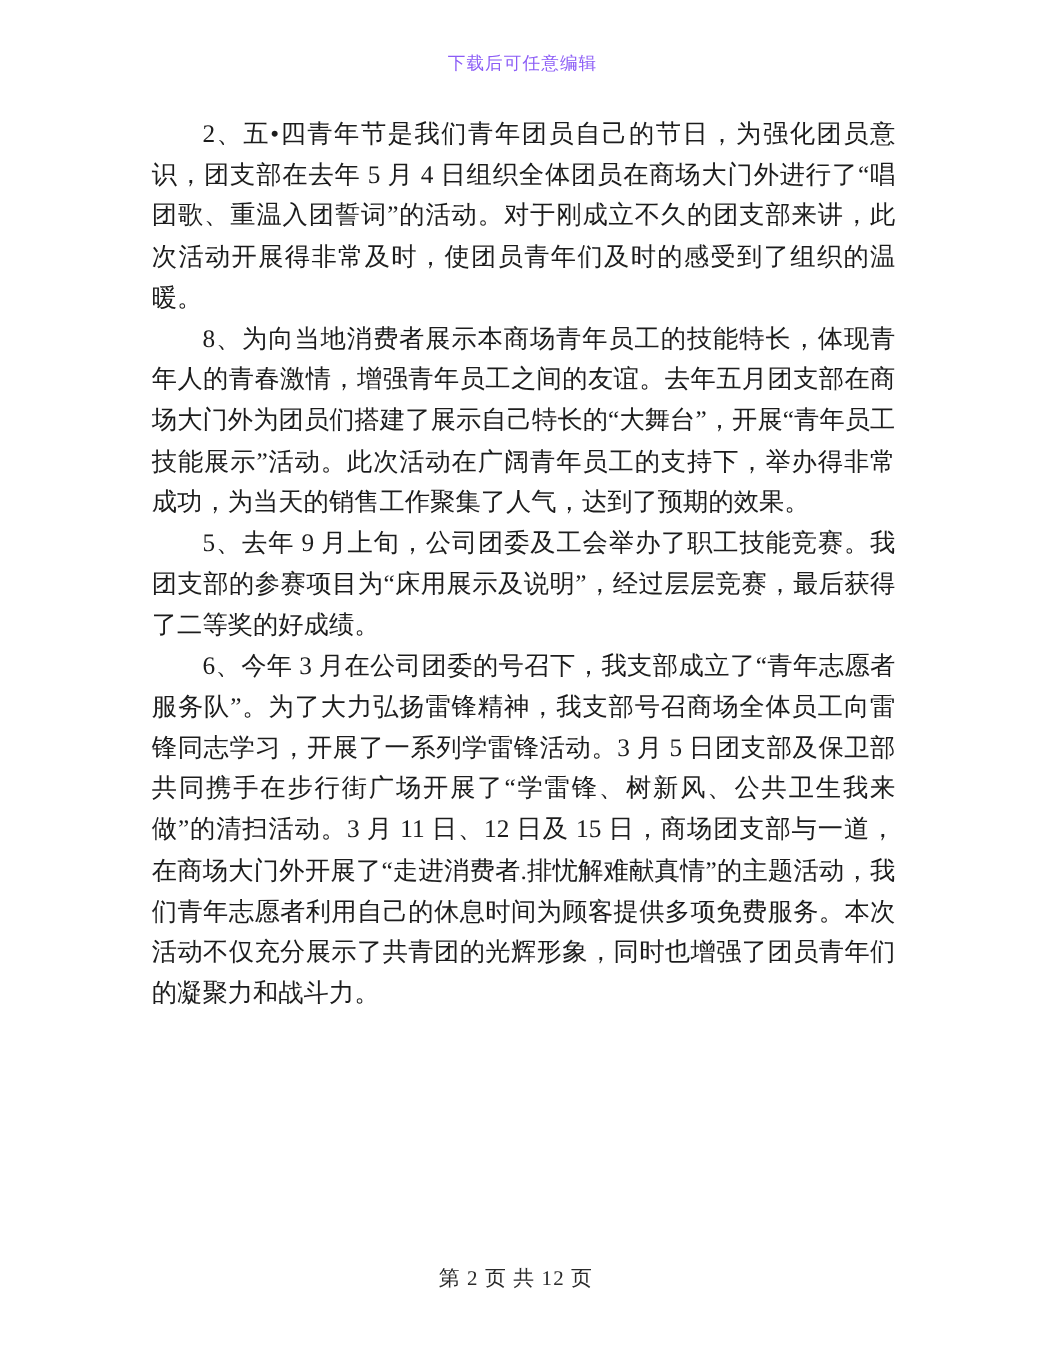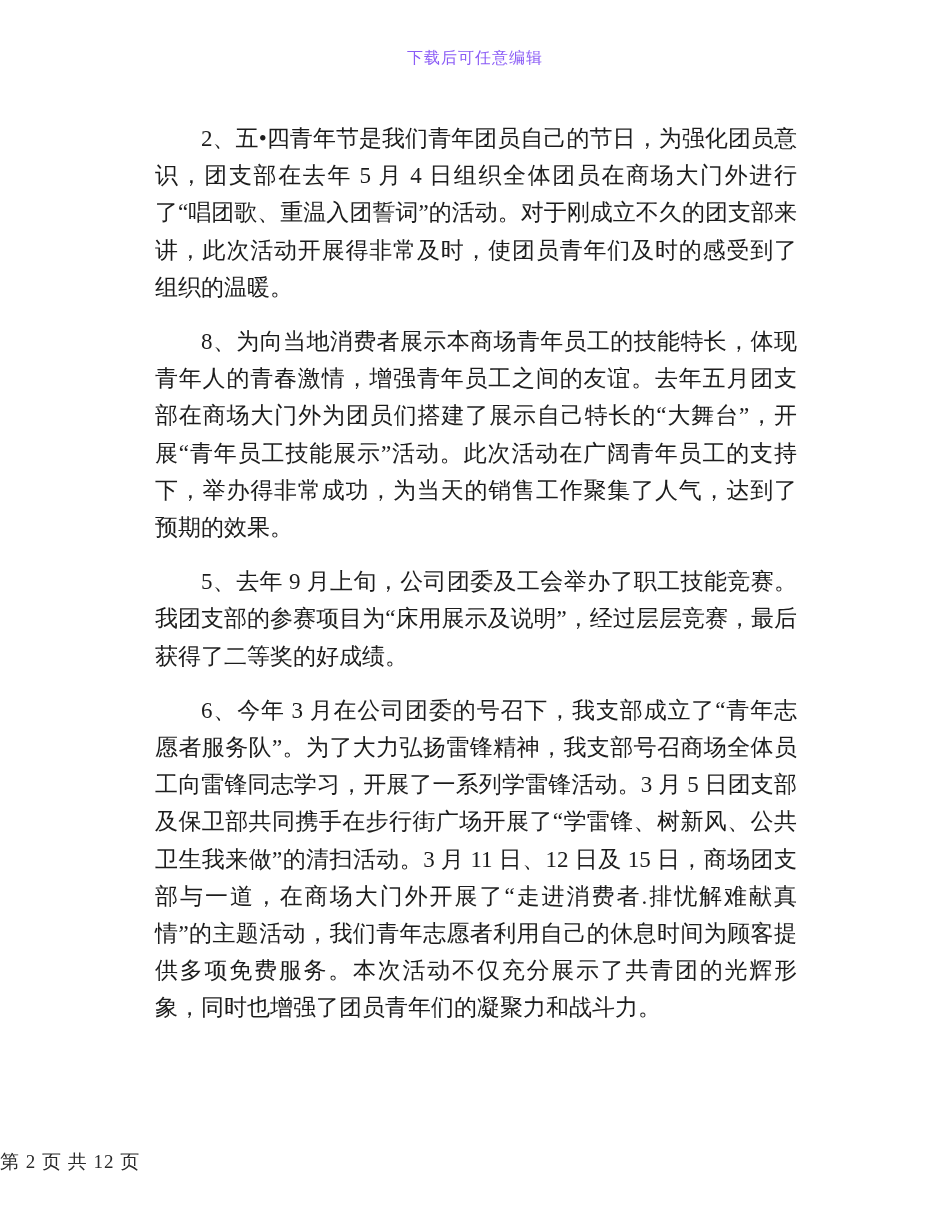--- a/index.html
+++ b/index.html
@@ -31,31 +31,31 @@
     top: 103px;
     left: 138px;
     width: 676px;
     font-size: 23px;
     line-height: 37.2px;
     text-align: justify;
     text-justify: inter-ideograph;
     color: #1c1c1c;
   }
   .para {
-    margin: 17px;
+    margin: 0;
     padding: 0;
     text-indent: 2em;
     word-break: break-all;
   }
   .page-footer {
     position: absolute;
     top: 1149px;
     left: 0;
     right: 12px;
-    text-align: left;
+    text-align: center;
     font-size: 19px;
     letter-spacing: 1px;
     color: #2a2a2a;
   }
 </style>
 </head>
 <body>
 
 <div class="page">
 

